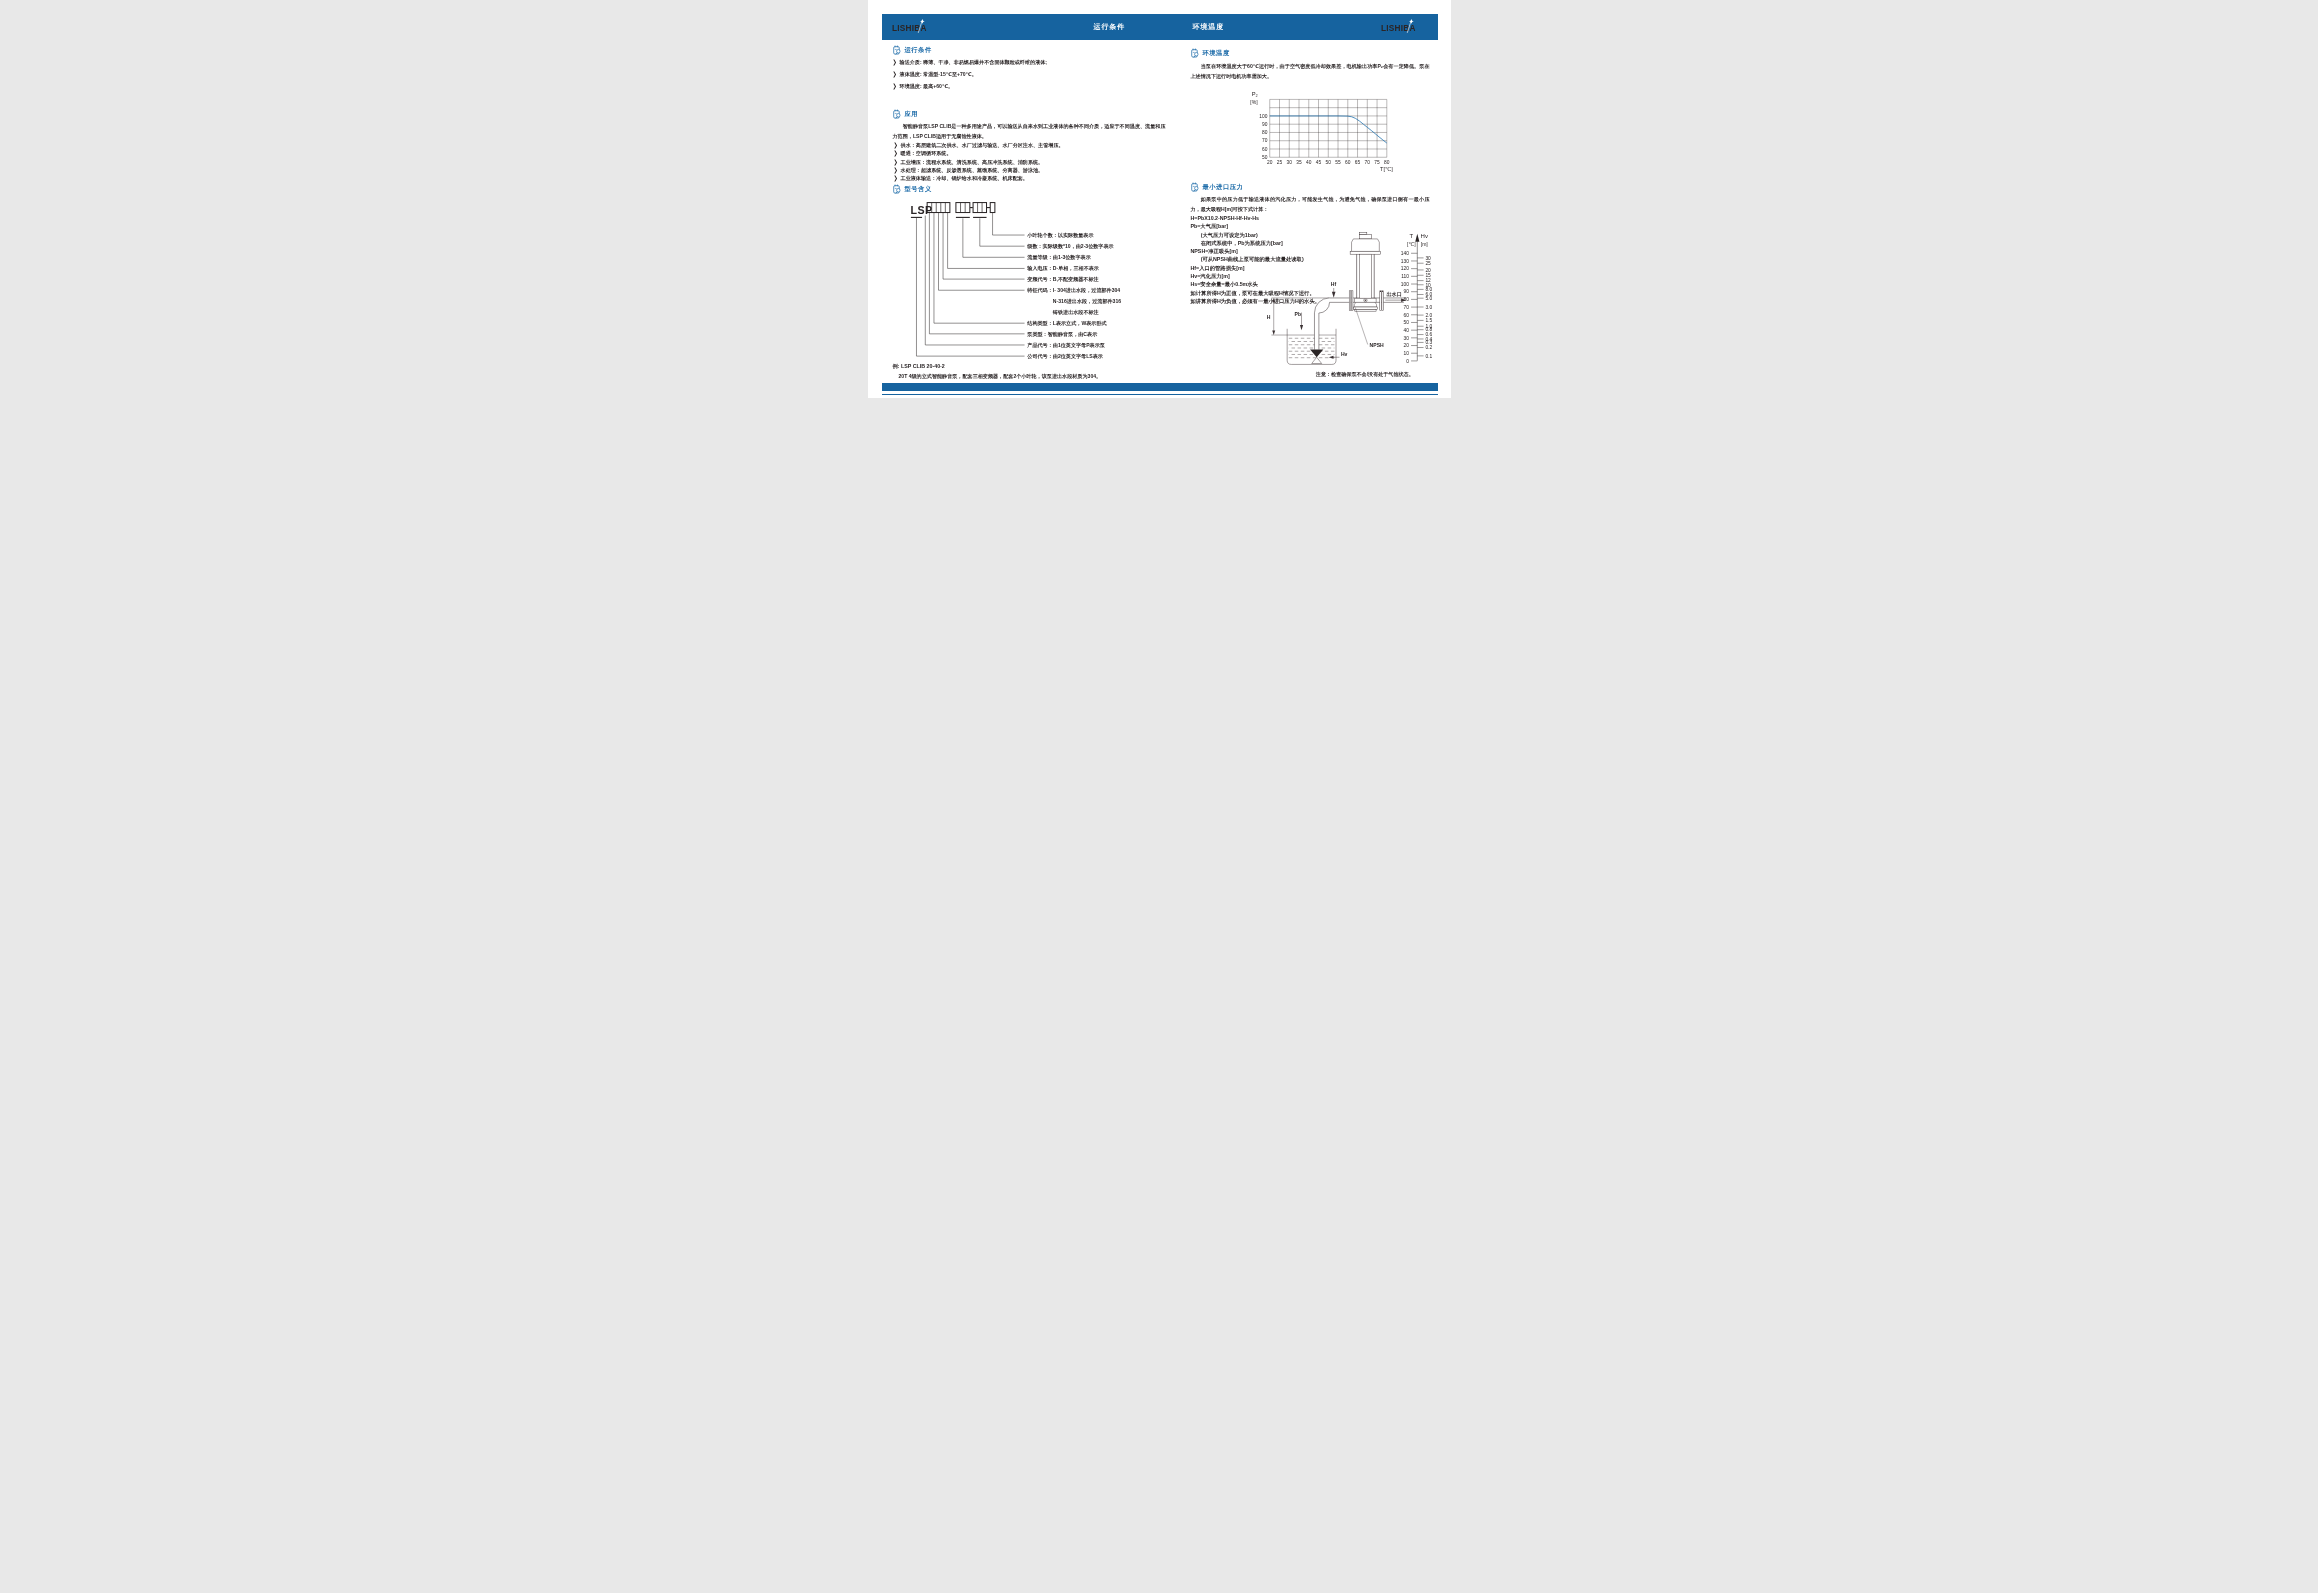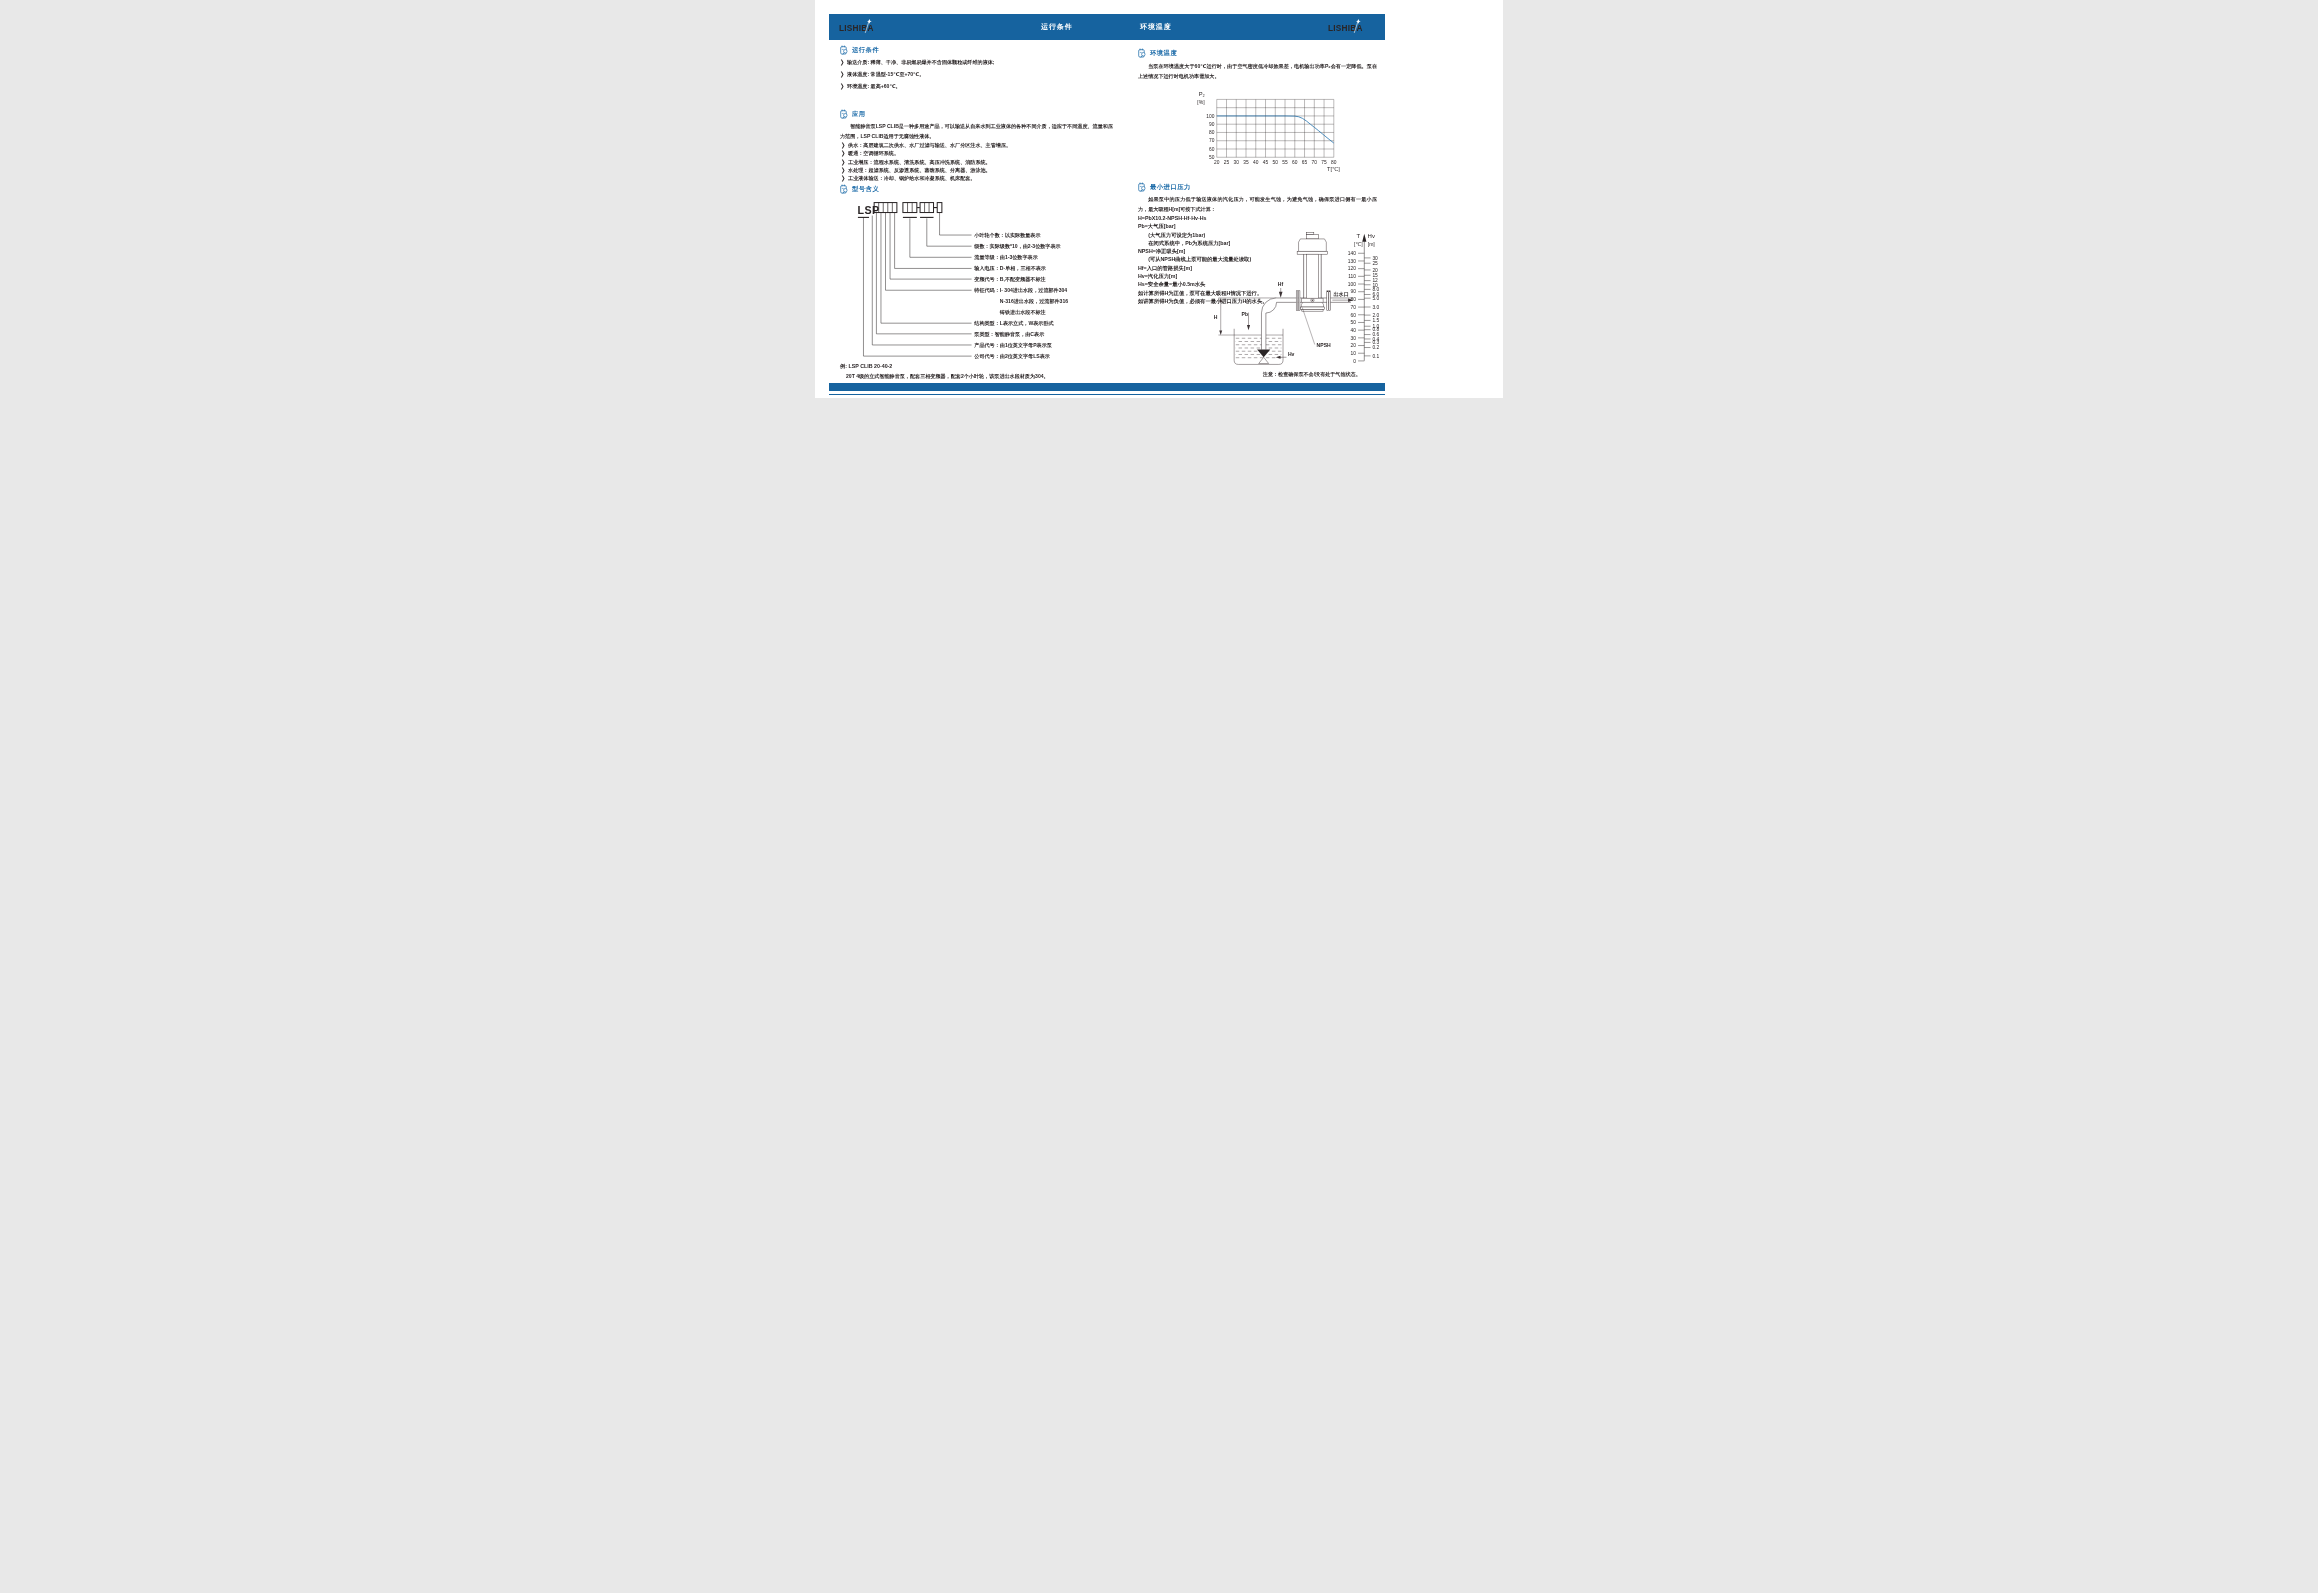--- a/index.html
+++ b/index.html
@@ -1,16 +1,16 @@
 <!DOCTYPE html>
 <html style="font-size:7.4px"><head>
 <meta charset="utf-8">
 <style>
   html,body{margin:0;padding:0;background:#e8e8e8;}
-  .page{position:relative;width:688px;height:398px;background:#fff;margin:0 auto;
+  .page{position:relative;width:583px;height:398px;background:#fff;margin:0 auto;
         font-family:"Liberation Sans","DejaVu Sans",sans-serif;color:#2a2526;overflow:hidden;}
   
   .band{position:absolute;left:14px;width:556px;background:#16639f;}
   .band.top{top:14.4px;height:26px;}
   .band.bottom{top:383px;height:8px;}
   .band.line{top:394px;height:1.4px;}
   .hdr-title{position:absolute;top:22px;color:#fff;font-size:7px;font-weight:700;letter-spacing:0.9px;}
   .hdr-title.l{left:226px;}
   .hdr-title.r{left:325px;}
   .logo{position:absolute;top:19px;}

